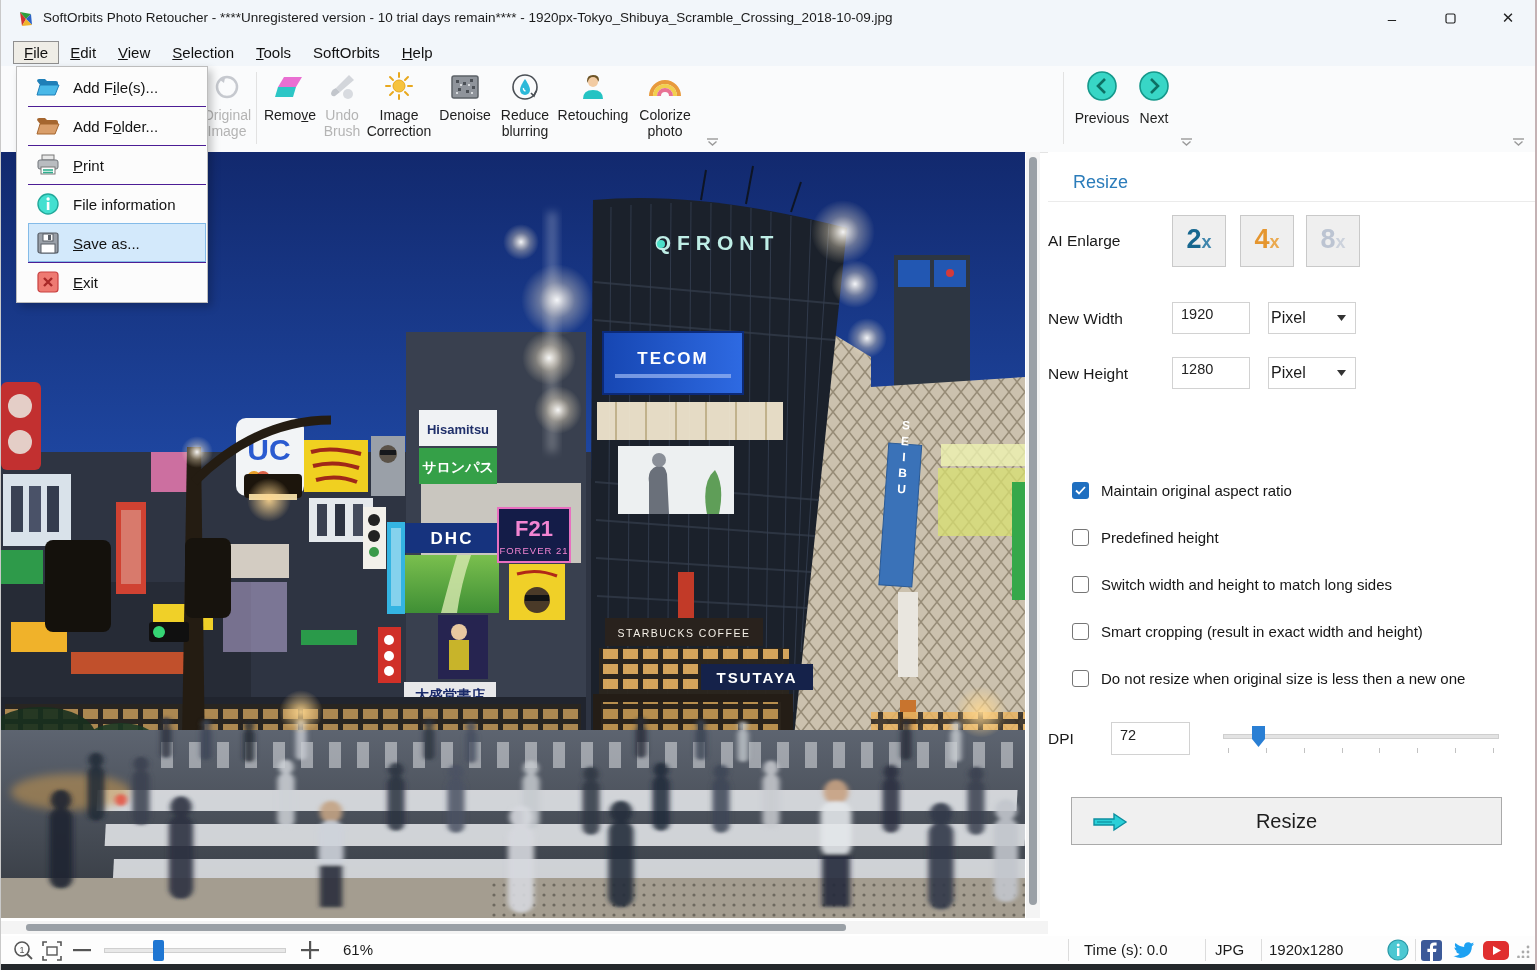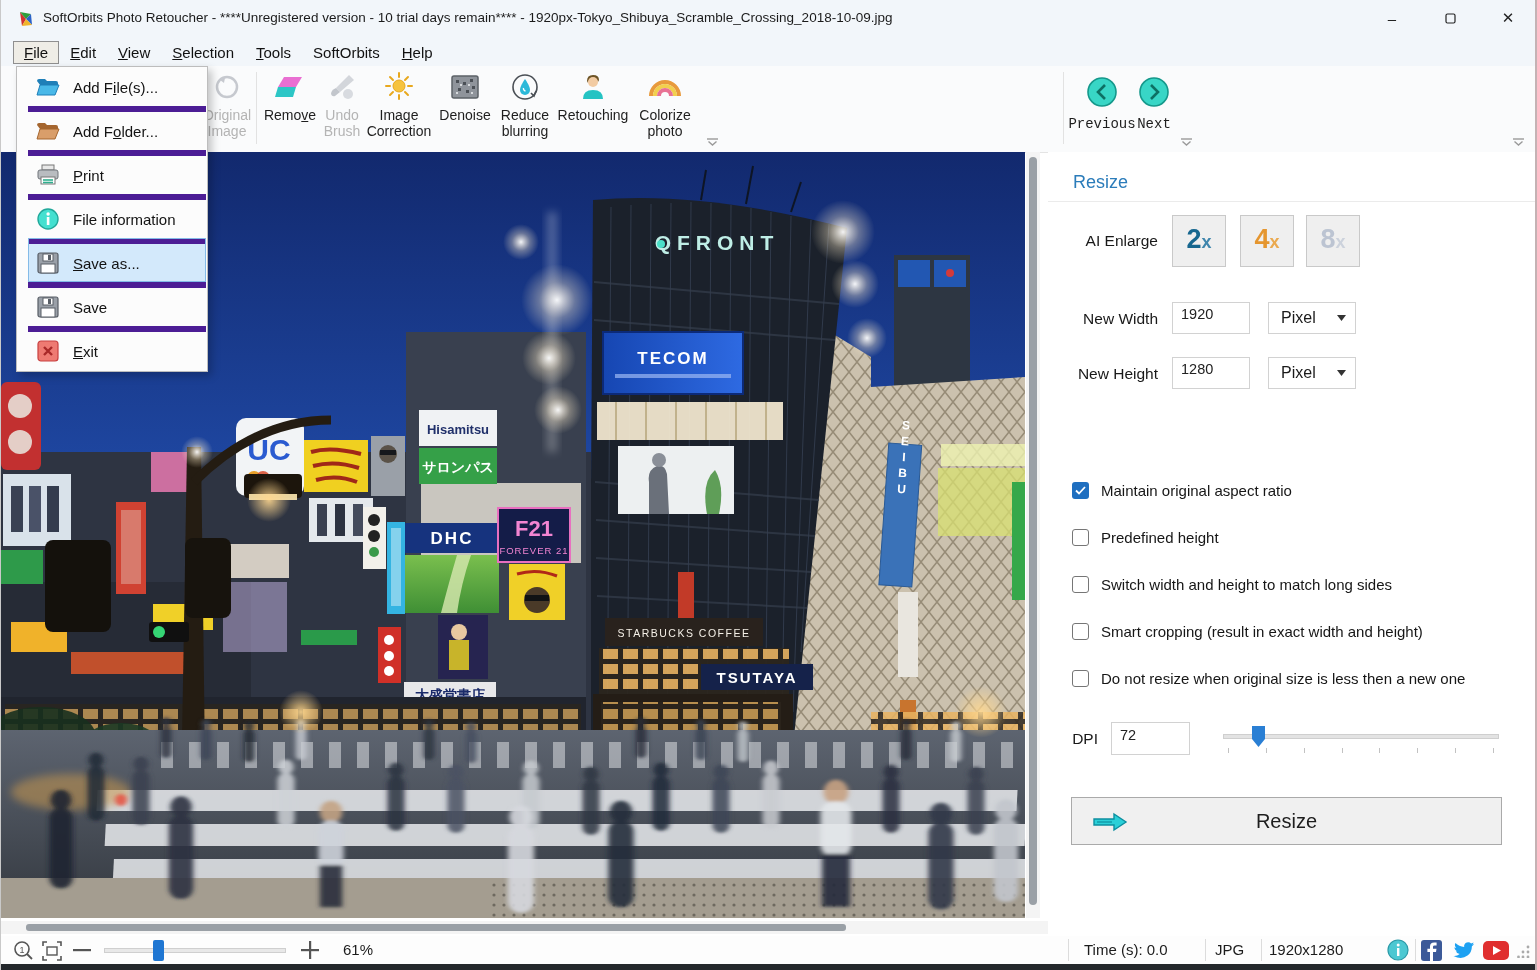--- a/index.html
+++ b/index.html
@@ -17,52 +17,52 @@
   .menu-item.open{background:#efede6;border:1px solid #8f8f8f;padding:2px 10px;}
   .u{text-decoration:underline;}
   
   .toolbar{position:absolute;left:0;top:66px;right:0;height:86px;background:#fafbfc;border-bottom:1px solid #e4e4e4;}
   .tbtn{position:absolute;top:4px;height:78px;display:flex;flex-direction:column;align-items:center;}
   .ticon{height:34px;display:flex;align-items:center;justify-content:center;}
   .tlabel{font-size:14px;line-height:1.15;color:#1e1e1e;text-align:center;margin-top:3px;}
   .tbtn.disabled .tlabel{color:#b4b4b4;}
   .vsep{position:absolute;top:6px;width:1px;height:72px;background:#e2e2e2;}
   .overflow-chevron{position:absolute;width:11px;height:9px;}
-  .navbtn{position:absolute;top:10px;display:flex;flex-direction:column;align-items:center;font-family:Liberation Mono, monospace;}
+  .navbtn{position:absolute;top:4px;display:flex;flex-direction:column;align-items:center;}
   .navbtn .tlabel{margin-top:8px;}
   
   .filemenu{position:absolute;left:15px;top:66px;width:188px;background:#fcfcfc;border:1px solid #bdbdbd;
     box-shadow:4px 4px 8px rgba(0,0,0,.22);z-index:60;padding:1px;}
   .fm-item{position:relative;height:38px;display:flex;align-items:center;margin-left:10px;}
-  .fm-item + .fm-item{border-top:6px solid #4c1d95;}
+  .fm-item + .fm-item{border-top:1px solid #4c1d95;}
   .fm-icon{width:26px;height:24px;margin-left:7px;display:flex;align-items:center;justify-content:center;}
   .fm-label{font-size:15px;color:#131313;margin-left:12px;white-space:nowrap;}
   .fm-item.hl{background:#d3e9fb;outline:1px solid #84bbe8;outline-offset:-1px;}
   
   .viewport{position:absolute;left:0;top:152px;width:1024px;height:766px;background:#1d3f8f;overflow:hidden;}
   .vscroll{position:absolute;left:1025px;top:152px;width:14px;height:766px;background:#f4f4f4;}
   .vscroll .thumb{position:absolute;left:3px;top:5px;width:8px;height:748px;background:#9aa0a6;border-radius:4px;}
   .hscroll{position:absolute;left:0;top:921px;width:1047px;height:13px;background:#f4f4f4;}
   .hscroll .thumb{position:absolute;left:25px;top:3px;width:820px;height:7px;background:#9aa0a6;border-radius:3px;}
   
   .panel{position:absolute;left:1047px;top:152px;width:490px;height:784px;background:#fff;}
   .panel-heading{position:absolute;left:25px;top:20px;font-size:18px;color:#2b7cba;}
   .panel-sep{position:absolute;left:0;top:49px;right:0;height:1px;background:#ebebeb;}
-  .row-label{position:absolute;width:110px;text-align:right;font-size:15.5px;color:#191919;}
+  .row-label{position:absolute;width:110px;font-size:15.5px;color:#191919;}
   .scalebtn{position:absolute;width:54px;height:52px;background:#efefef;border:1px solid #c9c9c9;
     display:flex;align-items:baseline;justify-content:center;padding-top:8px;box-sizing:border-box;}
   .scalebtn .num{font-size:27px;font-weight:bold;}
   .scalebtn .sfx{font-size:18px;font-weight:bold;}
   .scalebtn.b2 .num{color:#17678f;}.scalebtn.b2 .sfx{color:#3f86ad;}
   .scalebtn.b4 .num{color:#e5962f;}.scalebtn.b4 .sfx{color:#eaa94f;}
   .scalebtn.b8 .num{color:#bcc4d2;}.scalebtn.b8 .sfx{color:#ccd2dc;}
   .txtinput{position:absolute;width:78px;height:32px;border:1px solid #d2d2d2;background:#fff;
     font-family:"Liberation Sans",sans-serif;font-size:14.5px;color:#222;padding:2px 8px 10px 8px;box-sizing:border-box;}
   .unitbox{position:absolute;width:88px;height:32px;border:1px solid #d2d2d2;background:#fff;
-    display:flex;align-items:center;font-size:16px;color:#1a1a1a;padding-left:12px;box-sizing:border-box;}
+    display:flex;align-items:center;font-size:16px;color:#1a1a1a;padding-left:2px;box-sizing:border-box;}
   .unitbox .caret{position:absolute;right:9px;top:12px;}
   .combo{position:absolute;left:24px;width:429px;height:31px;border:1px solid #3f7fbf;background:#fff;box-sizing:border-box;}
   .combo .val{position:absolute;left:8px;top:4px;font-size:17px;color:#111;}
   .combo .btn{position:absolute;right:0;top:0;bottom:0;width:22px;background:#e7f1fb;border-left:1px solid #3f7fbf;
     display:flex;align-items:center;justify-content:center;}
   .chk-row{position:absolute;left:24px;height:20px;display:flex;align-items:center;}
   .chk{width:17px;height:17px;border-radius:3px;box-sizing:border-box;flex:none;}
   .chk.off{background:#fff;border:1.5px solid #767676;}
   .chk.on{background:#1f6fc0;display:flex;align-items:center;justify-content:center;}
   .chk-label{font-size:15px;color:#161616;margin-left:12px;white-space:nowrap;}
@@ -889,31 +889,20 @@
             <rect x="6" y="2" width="10" height="7" fill="#fff" stroke="#585e66" stroke-width="1"></rect>
             <rect x="11" y="3" width="3" height="5" fill="#585e66"></rect>
             <rect x="4" y="12" width="14" height="9" fill="#fff" stroke="#585e66" stroke-width="1"></rect>
           </svg>
       </span>
       <span class="fm-label"><span></span><span class="u">S</span><span>ave as...</span></span>
     </div>
     <div class="fm-item">
       <span class="fm-icon">
         <svg width="22" height="22" viewBox="0 0 22 22">
-            <rect x="1" y="1" width="20" height="20" rx="2" fill="#9aa0a8" stroke="#585e66" stroke-width="1.2"></rect>
-            <rect x="6" y="2" width="10" height="7" fill="#fff" stroke="#585e66" stroke-width="1"></rect>
-            <rect x="11" y="3" width="3" height="5" fill="#585e66"></rect>
-            <rect x="4" y="12" width="14" height="9" fill="#fff" stroke="#585e66" stroke-width="1"></rect>
-          </svg>
-      </span>
-      <span class="fm-label"><span>Save</span><span class="u"></span><span></span></span>
-    </div>
-    <div class="fm-item">
-      <span class="fm-icon">
-        <svg width="22" height="22" viewBox="0 0 22 22">
             <rect x="1" y="1" width="20" height="20" rx="3" fill="#ee7a72" stroke="#c84040" stroke-width="1.2"></rect>
             <path d="M7 7 L15 15 M15 7 L7 15" stroke="#a82828" stroke-width="2.4"></path>
           </svg>
       </span>
       <span class="fm-label"><span></span><span class="u">E</span><span>xit</span></span>
     </div>
   </div>
 
 </div>
 

